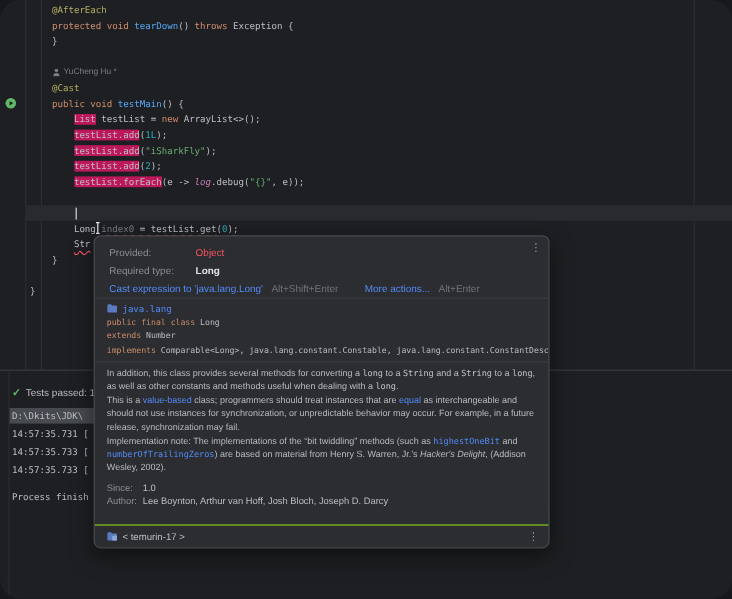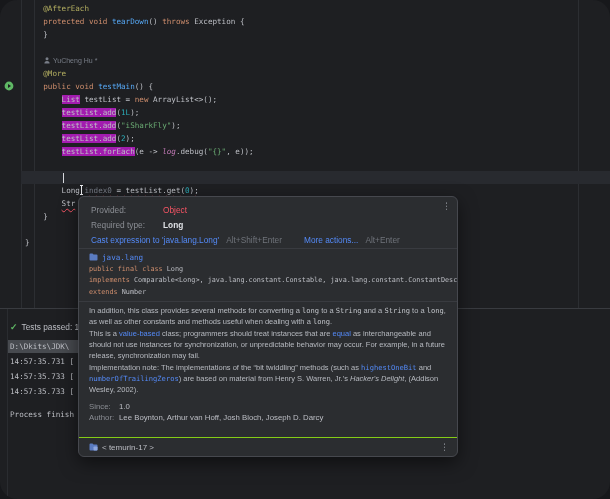--- a/index.html
+++ b/index.html
@@ -20,21 +20,21 @@
     white-space:pre; color:#bcbec4;
   }
   .tk-d { color:#bcbec4; }
   .tk-k { color:#cf8e6d; }
   .tk-a { color:#b3ae60; }
   .tk-m { color:#56a8f5; }
   .tk-s { color:#6aab73; }
   .tk-n { color:#2aacb8; }
   .tk-f { color:#c77dbb; font-style:italic; }
   .tk-g { color:#787d87; }
-  .warn-bg { background:#a21caf; }
+  .warn-bg { background:#be185d; }
   .sq { text-decoration-line:underline; text-decoration-style:wavy;
         text-decoration-color:#f75464; text-decoration-thickness:0.9px;
         text-underline-offset:1.5px; text-decoration-skip-ink:none; }
   .inlay-line { position:absolute; left:44px; height:13px; display:flex; align-items:center;
         gap:3px; color:#787d87; font-size:7px; }
   .caret { position:absolute; left:63px; top:172.5px; width:1.2px; height:10px; background:#d6d8dd; }
   .ibeam { position:absolute; left:79px; top:185px; width:5px; height:10px; }
   .ibeam::before, .ibeam::after { content:""; position:absolute; left:1px; width:3px; height:1px; background:#e8eaed; }
   .ibeam::before { top:0; } .ibeam::after { bottom:0; }
   .ibeam .bar { position:absolute; left:2px; top:0; width:1px; height:10px; background:#e8eaed; }
@@ -105,21 +105,21 @@
         <div class="code-line" style="top: 15px;"><span class="tk-d">    </span><span class="tk-k">protected void </span><span class="tk-m">tearDown</span><span class="tk-d">() </span><span class="tk-k">throws </span><span class="tk-d">Exception {</span></div>
         <div class="code-line" style="top: 28px;"><span class="tk-d">    }</span></div>
         <div class="code-line" style="top: 41px;"></div>
         <div class="inlay-line" style="top: 54px;">
           <svg width="6" height="7" viewBox="0 0 6 7">
             <circle cx="3" cy="1.8" r="1.5" fill="#787d87"></circle>
             <path d="M0.4 6.5 a2.6 2.6 0 0 1 5.2 0 Z" fill="#787d87"></path>
           </svg>
           <span>YuCheng Hu *</span>
         </div>
-        <div class="code-line" style="top: 67px;"><span class="tk-a">    @More</span></div>
+        <div class="code-line" style="top: 67px;"><span class="tk-a">    @Cast</span></div>
         <div class="code-line" style="top: 80px;"><span class="tk-d">    </span><span class="tk-k">public void </span><span class="tk-m">testMain</span><span class="tk-d">() {</span></div>
         <div class="code-line" style="top: 93px;"><span class="tk-d">        </span><span class="tk-d warn-bg">List</span><span class="tk-d"> testList = </span><span class="tk-k">new </span><span class="tk-d">ArrayList&lt;&gt;();</span></div>
         <div class="code-line" style="top: 106px;"><span class="tk-d">        </span><span class="tk-d warn-bg">testList.add</span><span class="tk-d">(</span><span class="tk-n">1L</span><span class="tk-d">);</span></div>
         <div class="code-line" style="top: 119px;"><span class="tk-d">        </span><span class="tk-d warn-bg">testList.add</span><span class="tk-d">(</span><span class="tk-s">"iSharkFly"</span><span class="tk-d">);</span></div>
         <div class="code-line" style="top: 132px;"><span class="tk-d">        </span><span class="tk-d warn-bg">testList.add</span><span class="tk-d">(</span><span class="tk-n">2</span><span class="tk-d">);</span></div>
         <div class="code-line" style="top: 145px;"><span class="tk-d">        </span><span class="tk-d warn-bg">testList.forEach</span><span class="tk-d">(e -&gt; </span><span class="tk-f">log</span><span class="tk-d">.debug(</span><span class="tk-s">"{}"</span><span class="tk-d">, e));</span></div>
         <div class="code-line" style="top: 158px;"></div>
         <div class="code-line" style="top: 171px;"></div>
         <div class="code-line" style="top: 184px;"><span class="tk-d">        Long </span><span class="tk-g sq">index0</span><span class="tk-d sq"> = testList.get(</span><span class="tk-n sq">0</span><span class="tk-d sq">);</span></div>
         <div class="code-line" style="top: 197px;"><span class="tk-d">        </span><span class="tk-d sq">Str</span></div>
@@ -178,22 +178,22 @@
       <span>
         <svg width="9" height="8" viewBox="0 0 9 8">
           <path d="M0.5 1.5 a1 1 0 0 1 1-1 h2 l1 1 h3 a1 1 0 0 1 1 1 v4 a1 1 0 0 1 -1 1 h-6 a1 1 0 0 1 -1-1 Z" fill="#5a7bc0"></path>
         </svg>
       </span>
       <span>java.lang</span>
     </div>
 
     <div class="sig" id="signature">
         <div><span class="tk-k">public final class </span><span class="tk-d">Long</span></div>
+        <div><span class="tk-k">extends </span><span class="tk-d">Number</span></div>
         <div><span class="tk-k">implements </span><span class="tk-d">Comparable&lt;Long&gt;, java.lang.constant.Constable, java.lang.constant.ConstantDesc</span></div>
-        <div><span class="tk-k">extends </span><span class="tk-d">Number</span></div>
       </div>
 
     <div class="divider"></div>
 
     <div class="doc-body" id="doc-body">
         <p><span>In addition, this class provides several methods for converting a </span><span class="dcode">long</span><span> to a </span><span class="dcode">String</span><span> and a </span><span class="dcode">String</span><span> to a </span><span class="dcode">long</span><span>, as well as other constants and methods useful when dealing with a </span><span class="dcode">long</span><span>.</span></p>
         <p><span>This is a </span><span class="dlink">value-based</span><span> class; programmers should treat instances that are </span><span class="dlink">equal</span><span> as interchangeable and should not use instances for synchronization, or unpredictable behavior may occur. For example, in a future release, synchronization may fail.</span></p>
         <p><span>Implementation note: The implementations of the “bit twiddling” methods (such as </span><span class="dlinkcode">highestOneBit</span><span> and </span><span class="dlinkcode">numberOfTrailingZeros</span><span>) are based on material from Henry S. Warren, Jr.’s </span><span class="ditalic">Hacker's Delight</span><span>, (Addison Wesley, 2002).</span></p>
       </div>
 

